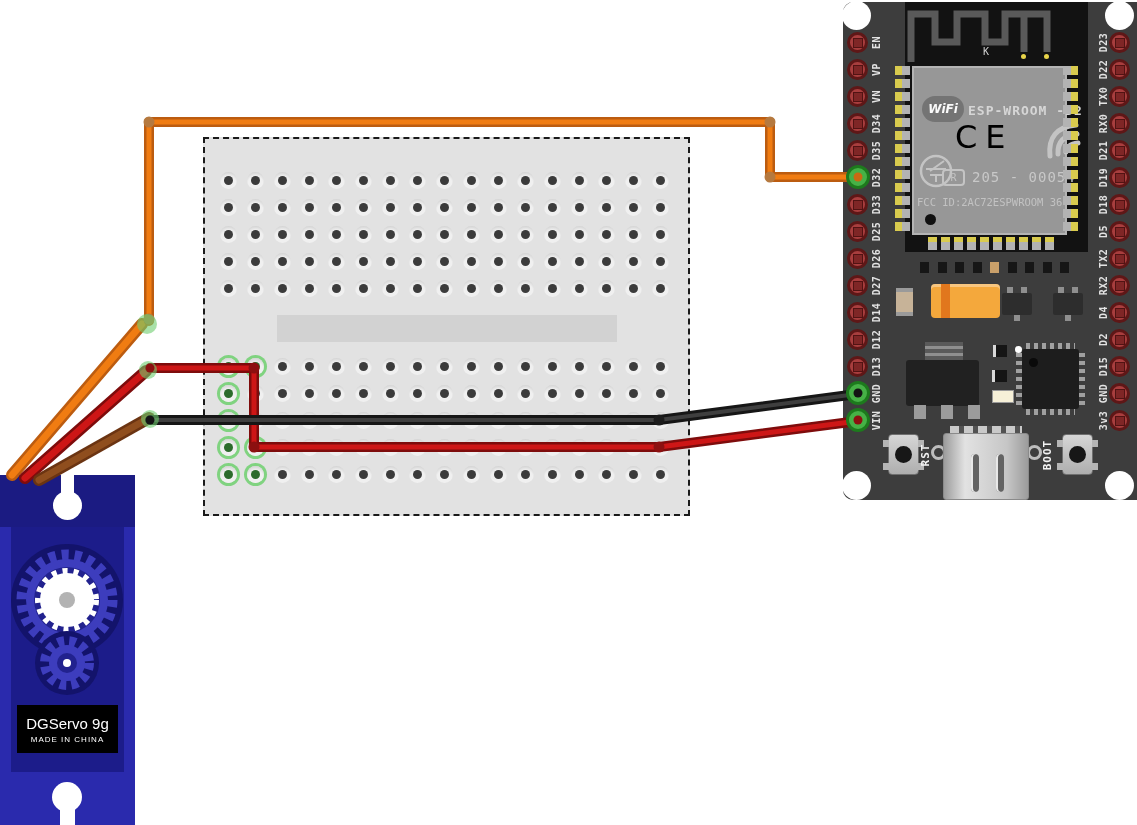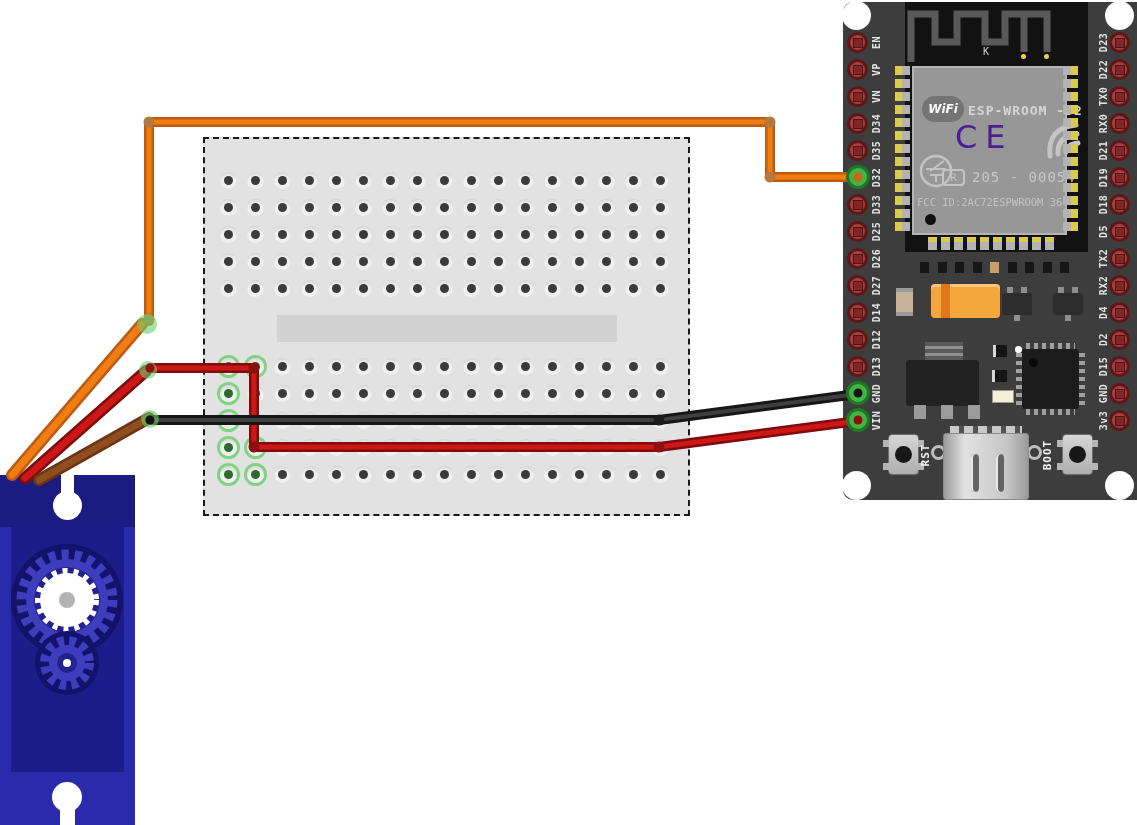--- a/index.html
+++ b/index.html
@@ -26,21 +26,21 @@
   .antenna{position:absolute;left:0;top:0}
   .klabel{position:absolute;left:78px;top:44px;color:#cfcfcf;font-size:10px}
   .adot{position:absolute;width:5px;height:5px;border-radius:50%;background:#e8d44a}
   .shield{position:absolute;left:7px;top:64px;width:155px;height:169px;
           background:#979797;border:2px solid #b4b4b4}
   .wifi-logo{position:absolute;left:8px;top:28px;width:42px;height:26px;border-radius:13px;
              background:#747474;color:#fafafa;font:italic 700 12px "DejaVu Sans",sans-serif;
              text-align:center;line-height:26px}
   .mod-name{position:absolute;left:54px;top:35px;font-size:13px;font-weight:700;
             color:#d6d6d6;letter-spacing:1px;white-space:nowrap}
-  .ce{position:absolute;left:41px;top:50px;font-size:32px;color:#4c1d95;letter-spacing:8px;
+  .ce{position:absolute;left:41px;top:50px;font-size:32px;color:#000000;letter-spacing:8px;
       font-family:"DejaVu Sans",sans-serif}
   .swirl,.giteki{position:absolute}
   .rbox{position:absolute;left:28px;top:101px;width:23px;height:17px;border:2px solid #c4c4c4;
         border-radius:4px;color:#c4c4c4;font-size:10px;text-align:center;line-height:13px}
   .cert{position:absolute;left:58px;top:101px;font-size:14px;color:#c8c8c8;letter-spacing:1px;white-space:nowrap}
   .fcc{position:absolute;left:3px;top:128px;font-size:10.5px;color:#c2c2c2;white-space:nowrap}
   .moddot{position:absolute;left:11px;top:146px;width:11px;height:11px;border-radius:50%;background:#101010}
   .padh{position:absolute;width:15px;height:9px}
   .padv{position:absolute;width:9px;height:13px;background:linear-gradient(180deg,#d9cb4e 40%,#b3b3b3 40%)}
   .padd{position:absolute;width:9px;height:11px}
@@ -486,20 +486,24 @@
       <circle cx="67" cy="73" r="33" fill="#22228e"></circle>
       <circle cx="67" cy="73" r="29" fill="none" stroke="#ffffff" stroke-width="6" stroke-dasharray="5 6"></circle>
       <circle cx="67" cy="73" r="27" fill="#ffffff"></circle>
       <circle cx="67" cy="73" r="8" fill="#b3b3b3"></circle>
       <circle cx="67" cy="136" r="32" fill="#13136b"></circle>
       <circle cx="67" cy="136" r="22" fill="none" stroke="#3d3dbd" stroke-width="10" stroke-dasharray="6.5 5.2"></circle>
       <circle cx="67" cy="136" r="18" fill="#3d3dbd"></circle>
       <circle cx="67" cy="136" r="10" fill="#22228e"></circle>
       <circle cx="67" cy="136" r="4" fill="#ffffff"></circle>
     </svg>
+    <div class="slabel">
+      <div class="l1">DGServo 9g</div>
+      <div class="l2">MADE IN CHINA</div>
+    </div>
     <div class="bflange"></div>
     <div class="b-hole"></div>
     <div class="b-stem"></div>
   </div>
 
   <svg class="wires" width="1137" height="825">
 
     <g>
       <path d="M12,475 L142,324" fill="none" stroke="#bc5c10" stroke-width="12" stroke-linecap="round"></path>
       <path d="M12,475 L142,324" fill="none" stroke="#f07c12" stroke-width="7" stroke-linecap="round"></path>

